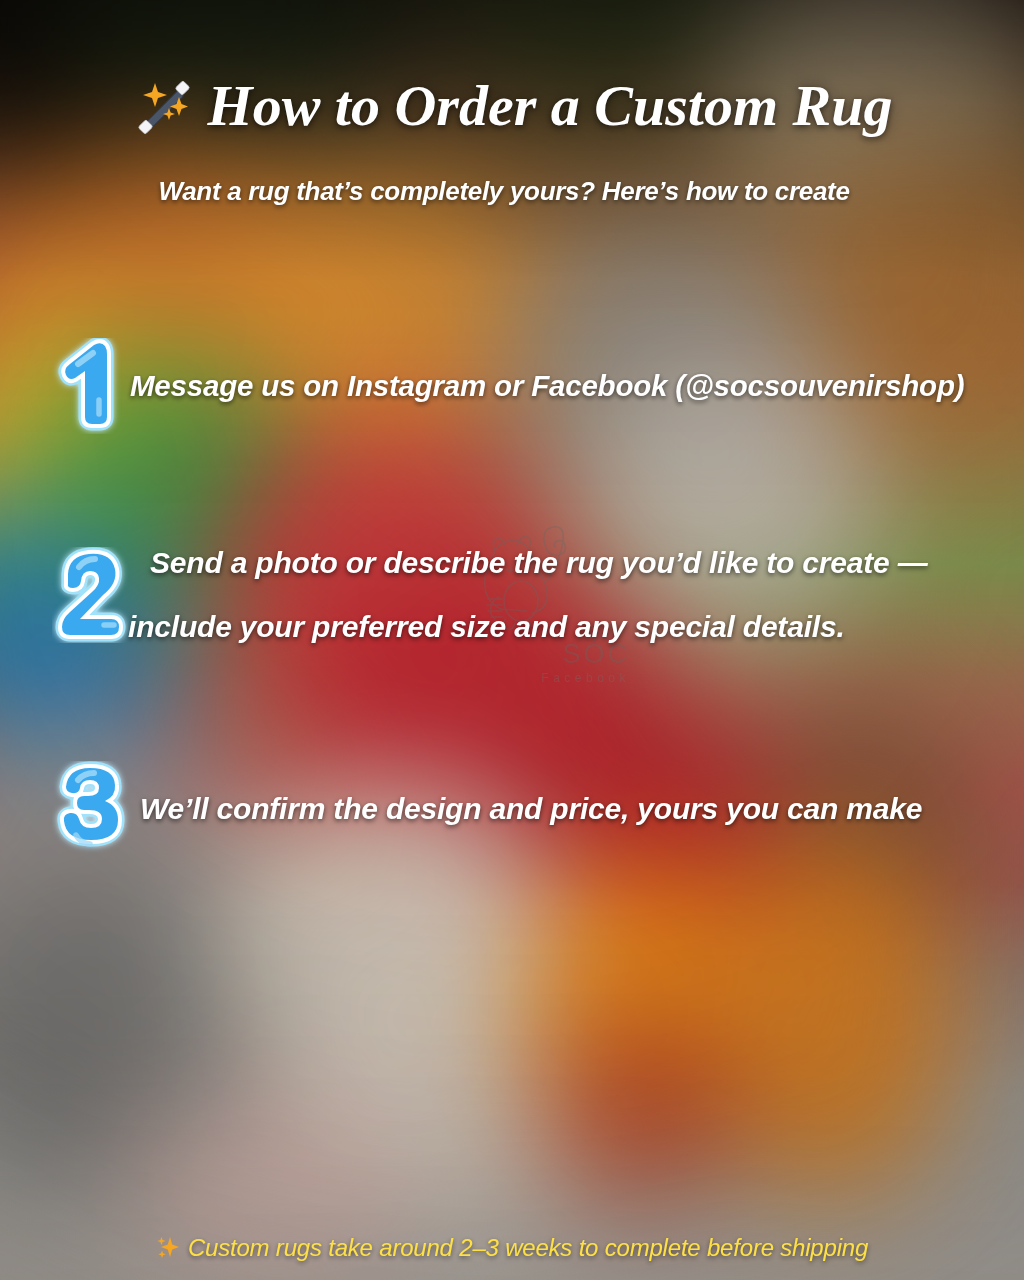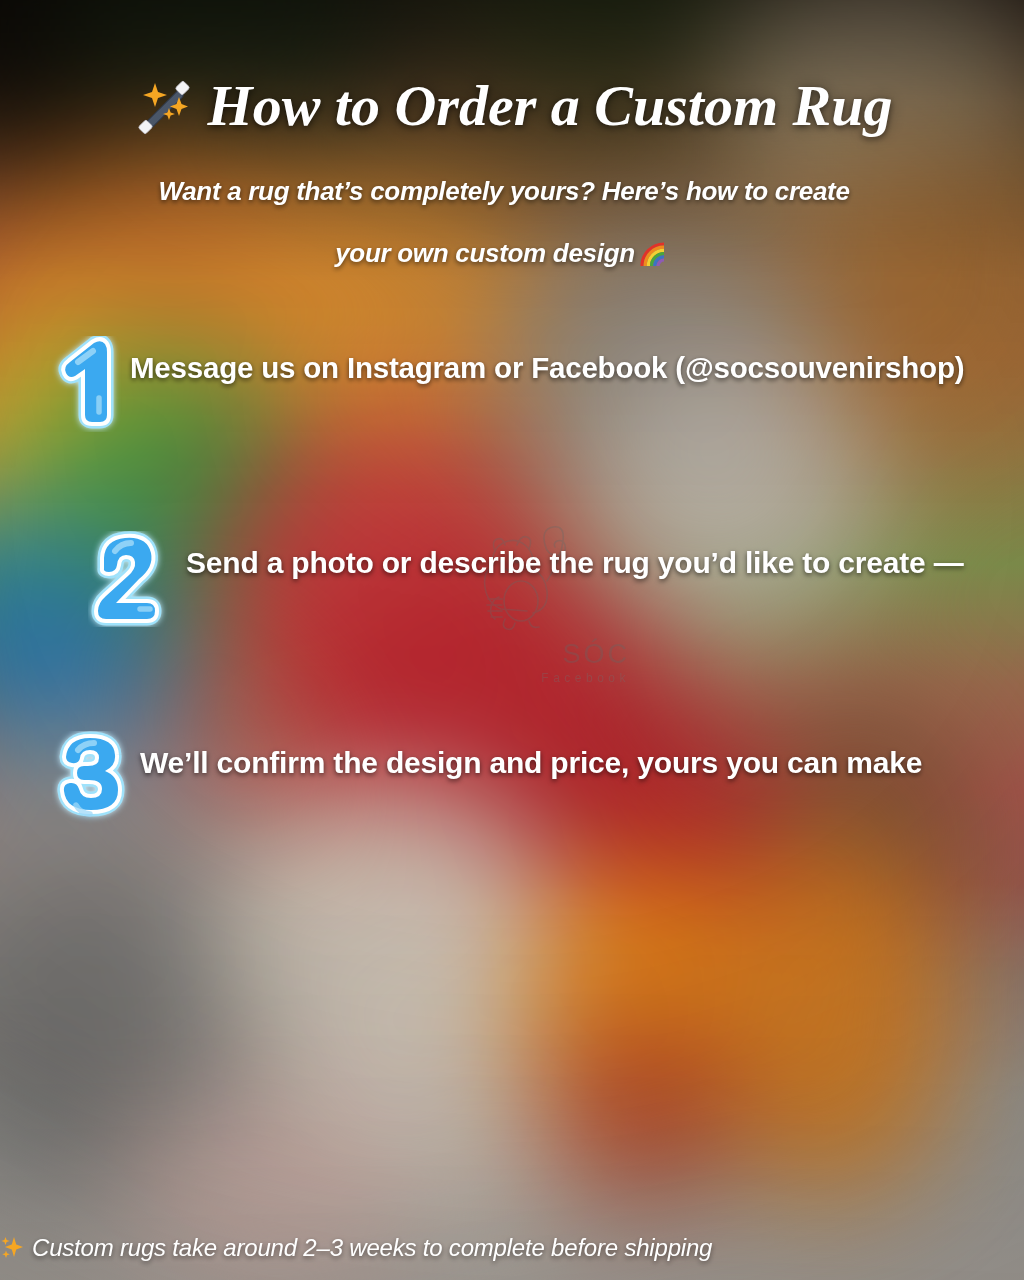--- a/index.html
+++ b/index.html
@@ -210,25 +210,26 @@
 
   
   .steps {
     position: absolute;
     left: 0; right: 0;
     top: 330px;
   }
   .step {
     position: relative;
     display: flex;
-    align-items: flex-start;
+    align-items: center;
     min-height: 100px;
+    font-style: italic;
   }
   .step-1 { margin-top: 6px; }
-  .step-2 { margin-top: 95px; margin-left: 36px; }
+  .step-2 { margin-top: 95px; }
   .step-3 { margin-top: 100px; }
 
   .badge {
     flex: 0 0 auto;
     width: 82px;
     height: 96px;
     margin-left: 52px;
     position: relative;
   }
   .badge svg { display:block; width: 82px; height: 96px; }
@@ -251,25 +252,25 @@
 
   .step-line { display: block; white-space: nowrap; }
   .step-2 .l1 { padding-left: 22px; }
   .step-3 .l1 { padding-left: 10px; }
 
   
   .footer {
     position: absolute;
     left: 0; right: 0;
     bottom: 18px;
-    text-align: left;
+    text-align: center;
     font-family: "Liberation Sans", sans-serif;
     font-style: italic;
     font-size: 24px;
-    color: #ffffff;
+    color: #fde047;
     letter-spacing: -0.2px;
     text-shadow: 0 2px 5px rgba(0,0,0,.5);
     white-space: nowrap;
   }
   .footer .sparkle {
     display: inline-block;
     vertical-align: -4px;
     margin-right: 6px;
   }
   .footer .sparkle svg { display:block; width: 26px; height: 26px; }
@@ -354,34 +355,20 @@
             <path d="M47 22 L49.5 29 L56 31.5 L49.5 34 L47 41 L44.5 34 L38 31.5 L44.5 29 Z" fill="#f5a623"></path>
             <path d="M37 33 L38.6 37.4 L43 39 L38.6 40.6 L37 45 L35.4 40.6 L31 39 L35.4 37.4 Z" fill="#f5a623"></path>
           </g>
         </svg>
       </span>
       <span class="poster-title">How to Order a Custom Rug</span>
     </div>
 
     <div class="subtitle">
       <div><span>Want a rug that’s completely yours? Here’s how to create</span></div>
-      <div>
-        <span>your own custom design</span><span class="rainbow">
-          <svg viewBox="0 0 34 30">
-            <g fill="none" stroke-width="3.2" stroke-linecap="butt">
-              <path d="M3 29 A22 22 0 0 1 25 7" stroke="#e0322a"></path>
-              <path d="M6.2 29 A18.8 18.8 0 0 1 25 10.2" stroke="#f08a1e"></path>
-              <path d="M9.4 29 A15.6 15.6 0 0 1 25 13.4" stroke="#f2d033"></path>
-              <path d="M12.6 29 A12.4 12.4 0 0 1 25 16.6" stroke="#4aa63c"></path>
-              <path d="M15.8 29 A9.2 9.2 0 0 1 25 19.8" stroke="#3d72c4"></path>
-              <path d="M19 29 A6 6 0 0 1 25 23" stroke="#8e5bb5"></path>
-            </g>
-          </svg>
-        </span>
-      </div>
     </div>
 
     <div class="steps">
 
       <div class="step step-1">
         <span class="badge">
           <svg viewBox="0 0 82 96">
             <defs>
               <filter id="glow1" x="-50%" y="-50%" width="200%" height="200%">
                 <feGaussianBlur stdDeviation="3.2" result="b"></feGaussianBlur>
@@ -421,20 +408,21 @@
               <path d="M16 27 q1 -18 21 -20 q22 -2 26 15 q3 14 -12 26 L28 72 h31 q8 0 8 8 q0 8 -8 8 H18 q-8 0 -8 -8 q0 -8 8 -15 l22 -20 q8 -7 7 -14 q-1 -7 -9 -7 q-8 0 -9 10 q-1 7 -8 7 q-6 0 -5 -4 Z" fill="none" stroke="#9fe2fb" stroke-width="13" stroke-linejoin="round"></path>
               <path d="M16 27 q1 -18 21 -20 q22 -2 26 15 q3 14 -12 26 L28 72 h31 q8 0 8 8 q0 8 -8 8 H18 q-8 0 -8 -8 q0 -8 8 -15 l22 -20 q8 -7 7 -14 q-1 -7 -9 -7 q-8 0 -9 10 q-1 7 -8 7 q-6 0 -5 -4 Z" fill="#ffffff" stroke="#ffffff" stroke-width="8" stroke-linejoin="round"></path>
               <path d="M16 27 q1 -18 21 -20 q22 -2 26 15 q3 14 -12 26 L28 72 h31 q8 0 8 8 q0 8 -8 8 H18 q-8 0 -8 -8 q0 -8 8 -15 l22 -20 q8 -7 7 -14 q-1 -7 -9 -7 q-8 0 -9 10 q-1 7 -8 7 q-6 0 -5 -4 Z" fill="#3BA9F0"></path>
               <path d="M27 20 q6 -8 16 -8" stroke="#9ed8f8" stroke-width="6" stroke-linecap="round" fill="none" opacity="0.85"></path>
               <path d="M52 78 h10" stroke="#9ed8f8" stroke-width="5.5" stroke-linecap="round" fill="none" opacity="0.8"></path>
             </g>
           </svg>
         </span>
         <span class="step-text">
           <span class="step-line l1">Send a photo or describe the rug you’d like to create —</span>
+          <span class="step-line l2">include your preferred size and any special details.</span>
         </span>
       </div>
 
       <div class="step step-3">
         <span class="badge">
           <svg viewBox="0 0 82 96">
             <defs>
               <filter id="glow3" x="-50%" y="-50%" width="200%" height="200%">
                 <feGaussianBlur stdDeviation="3.2" result="b"></feGaussianBlur>
                 <feMerge>

